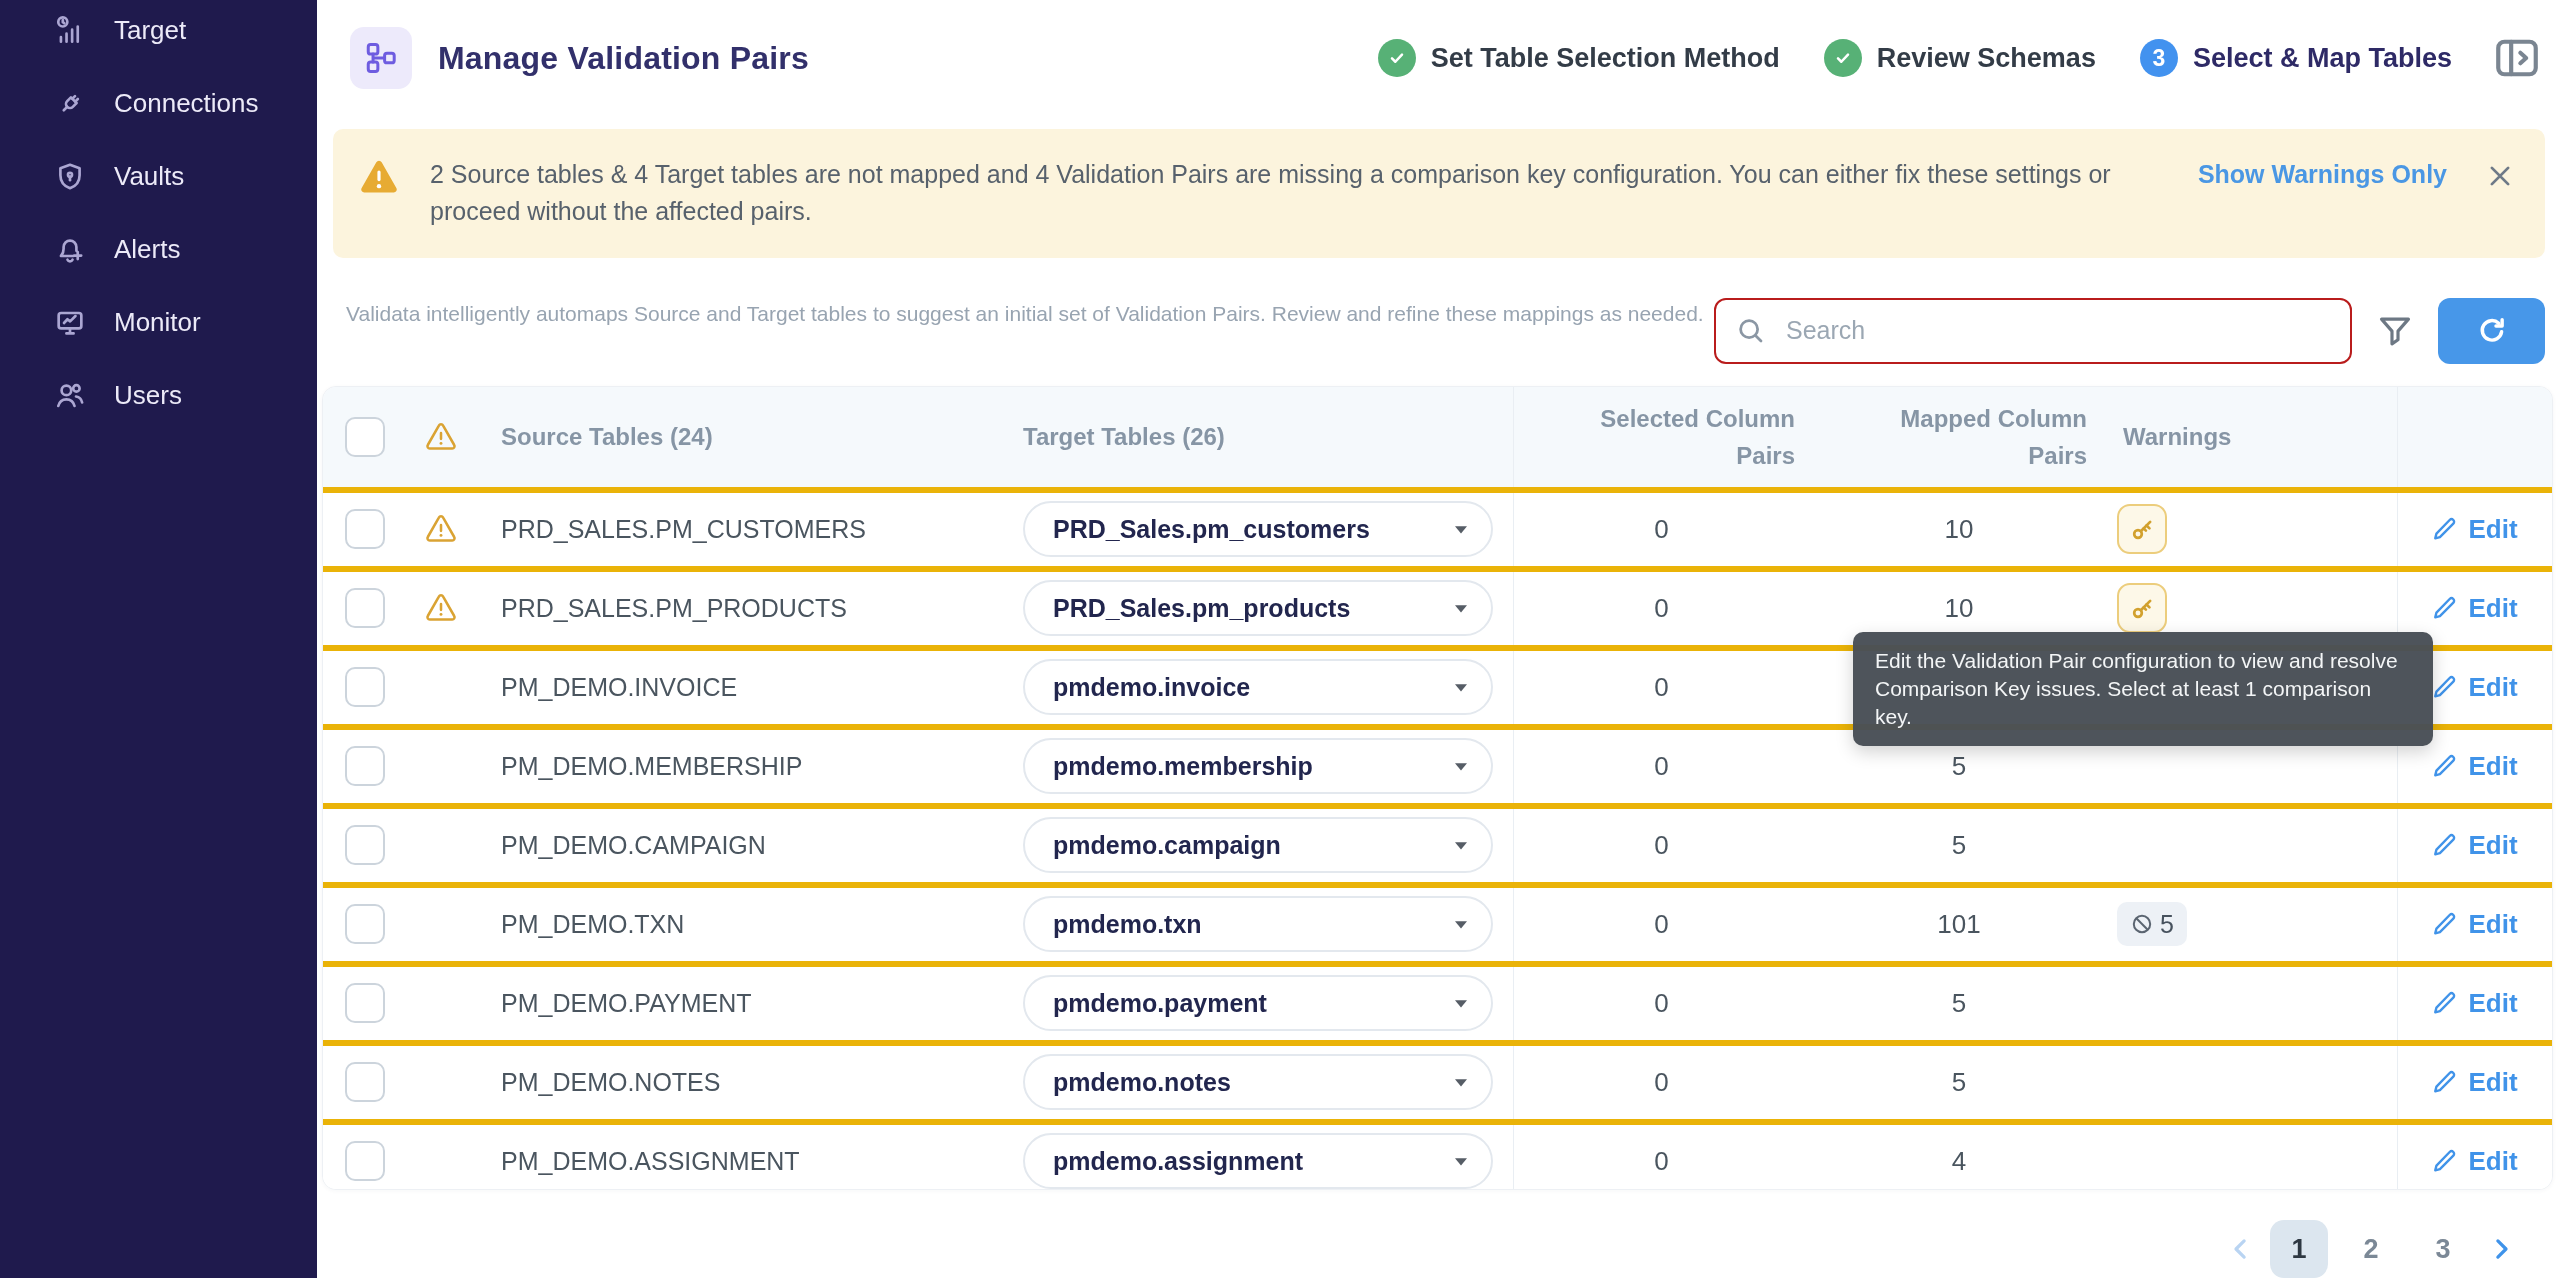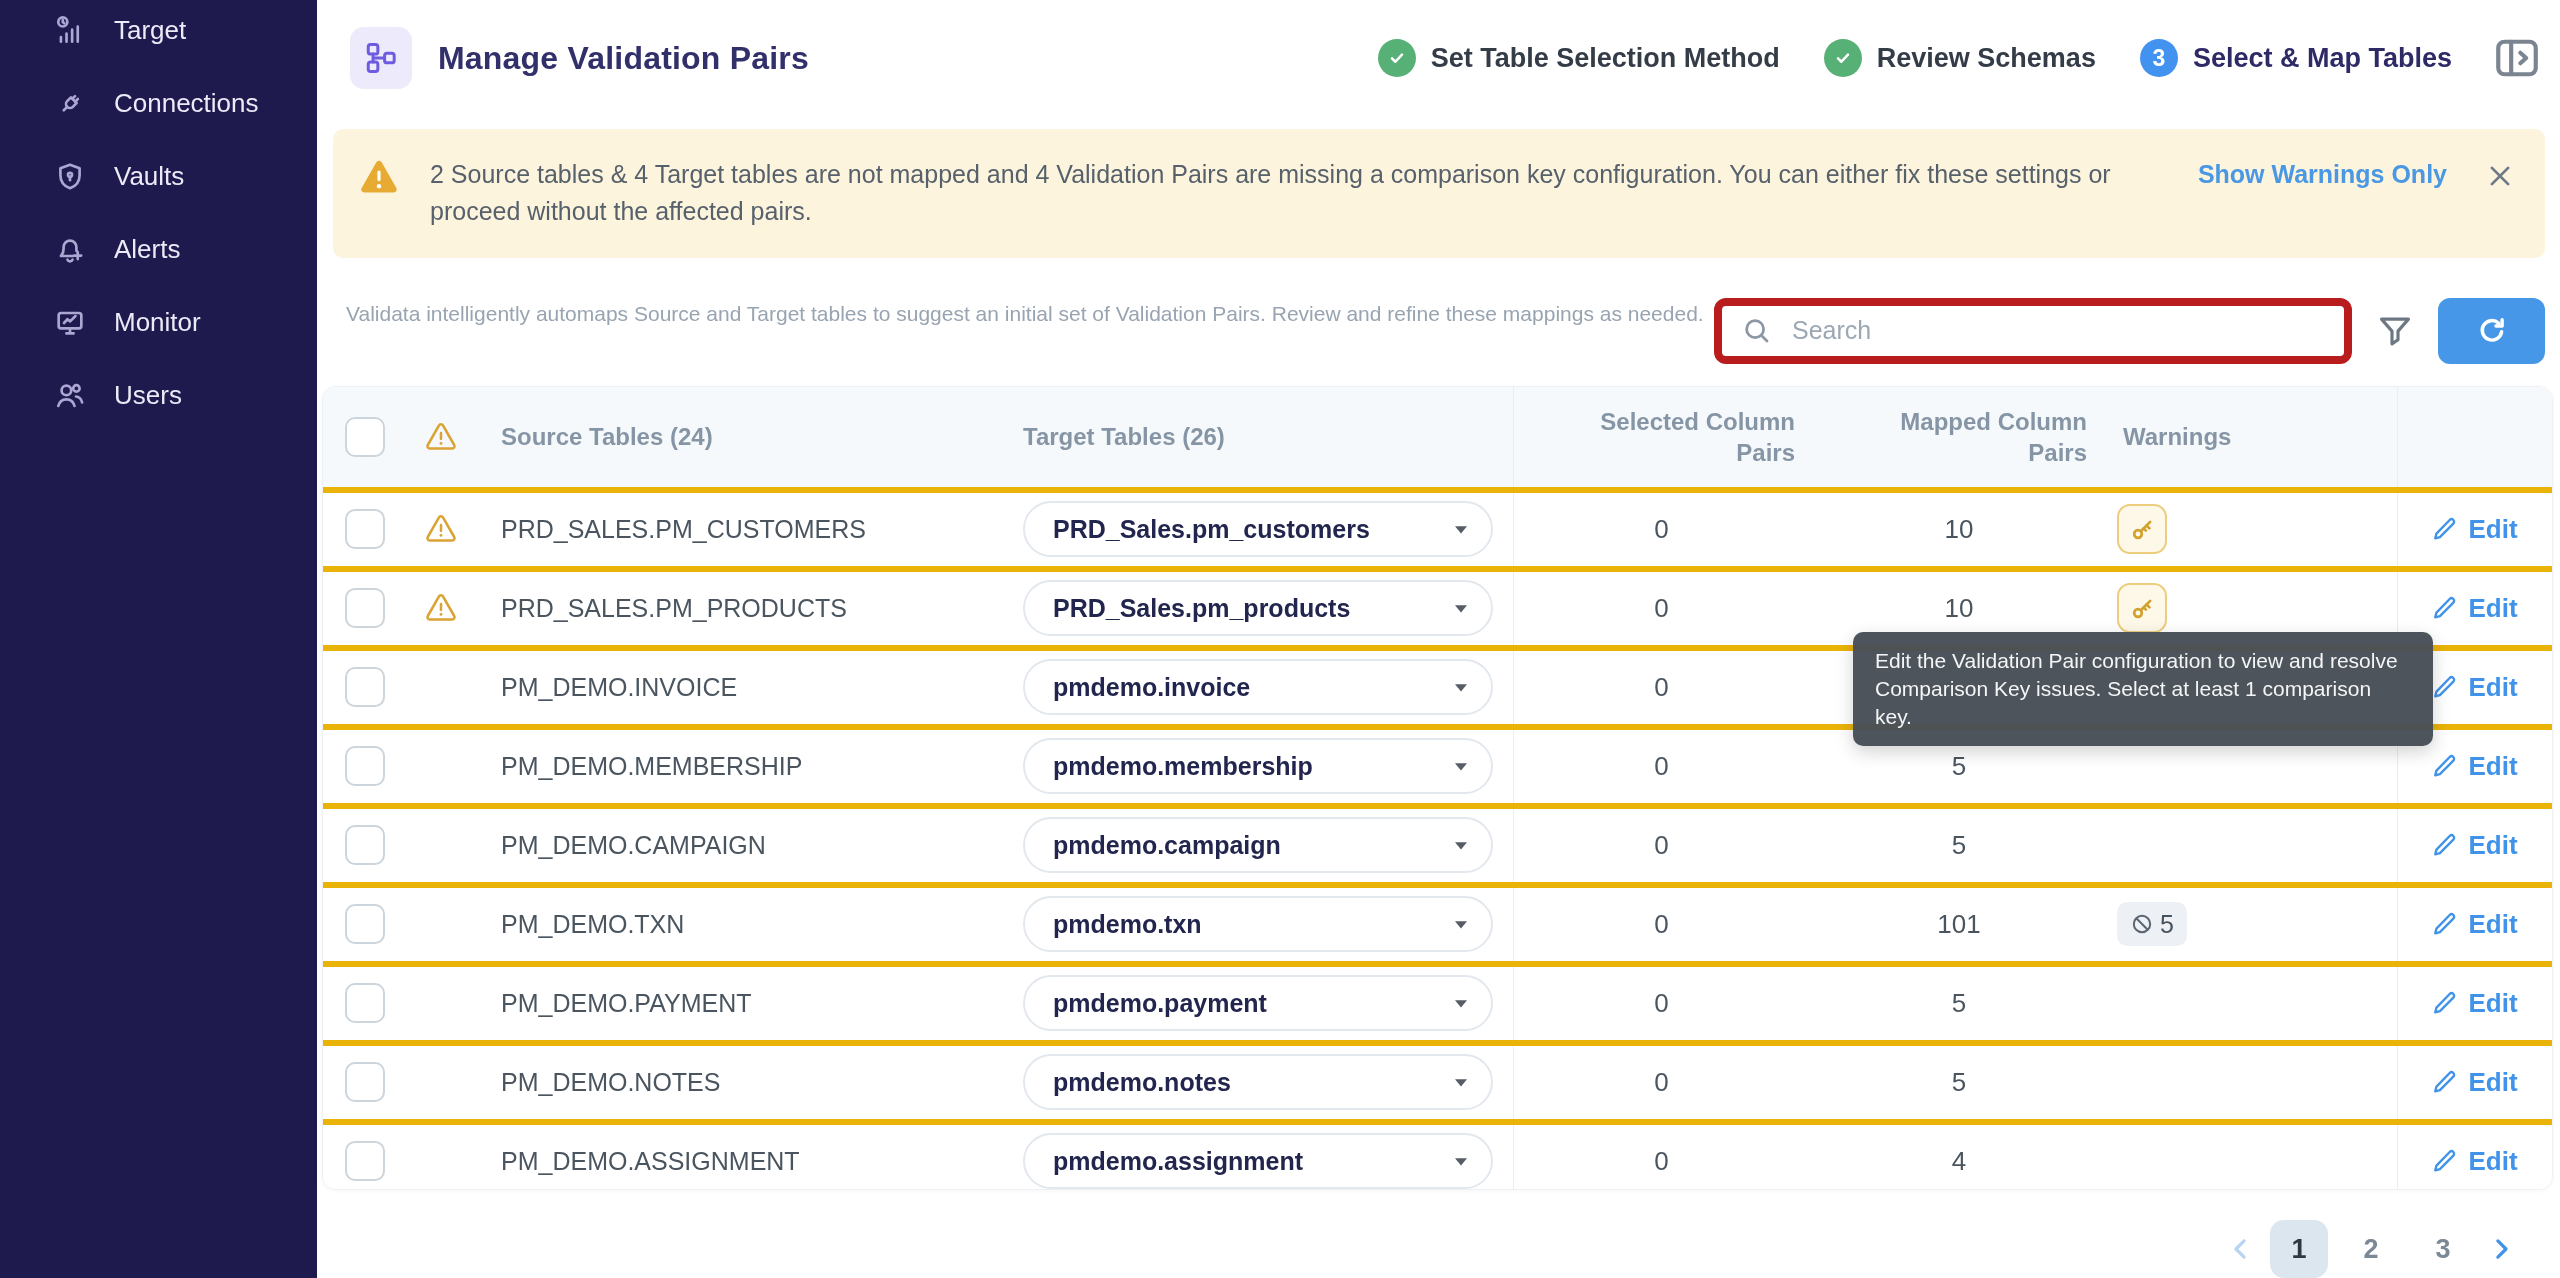--- a/index.html
+++ b/index.html
@@ -40,21 +40,21 @@
   .banner-tri{flex:0 0 auto;margin-top:3px;}
   .banner-text{margin-left:31px;font-size:25px;line-height:37px;color:#57616c;max-width:1755px;}
   .banner-action{margin-left:auto;font-size:25px;font-weight:600;color:#4a97e4;white-space:nowrap;margin-top:4px;cursor:pointer;}
   .banner-close{margin-left:38px;margin-top:5px;cursor:pointer;display:flex;}
   .banner-close svg{width:30px;height:30px;stroke:#6e7987;stroke-width:2.2;stroke-linecap:round;}
 
   
   .toolbar{display:flex;align-items:flex-start;padding:38px 15px 0 29px;}
   .desc{font-size:21px;line-height:36px;color:#98a4b1;max-width:1460px;}
   .controls{margin-left:auto;display:flex;align-items:center;gap:24px;padding-top:2px;}
-  .search{width:638px;height:66px;border:8px solid #b91c1c;border-radius:12px;display:flex;
+  .search{width:638px;height:66px;border:2px solid #b91c1c;border-radius:12px;display:flex;
           align-items:center;padding:0 20px;box-sizing:border-box;background:#fff;}
   .search svg{width:30px;height:30px;stroke:#8b97a4;fill:none;stroke-width:2.2;stroke-linecap:round;flex:0 0 auto;}
   .search input{border:0;outline:0;font-size:25px;color:#3a4551;margin-left:18px;width:100%;
                 font-family:inherit;background:transparent;}
   .search input::placeholder{color:#9ba7b3;}
   .filter-btn{cursor:pointer;display:flex;}
   .filter-btn svg{width:38px;height:38px;stroke:#6d7884;fill:none;stroke-width:2;stroke-linejoin:round;stroke-linecap:round;}
   .refresh-btn{width:107px;height:66px;border-radius:12px;background:#4797e9;display:flex;
                align-items:center;justify-content:center;cursor:pointer;border:none;}
   .refresh-btn svg{width:32px;height:32px;stroke:#fff;fill:none;stroke-width:2.6;stroke-linecap:round;stroke-linejoin:round;}
@@ -75,21 +75,21 @@
   .thead .c-source,.thead .c-target{font-size:24px;color:#8695a5;font-weight:600;}
   .c-target{padding-left:40px;}
   .dropdown{width:470px;height:56px;border:2px solid #e3e8ee;border-radius:28px;display:flex;align-items:center;
             justify-content:space-between;padding:0 22px 0 28px;box-sizing:border-box;font-size:25px;font-weight:600;
             color:#22264e;background:#fff;cursor:pointer;white-space:nowrap;}
   .c-selected,.c-edit{border-left:1px solid #e9eef3;}
   .trow .c-selected,.trow .c-mapped{justify-content:center;font-size:26px;color:#4a555f;}
   .thead .c-selected,.thead .c-mapped{justify-content:flex-end;font-size:24px;color:#8695a5;font-weight:600;}
   .thead .c-selected{padding-right:14px;}
   .thead .c-mapped{padding-right:22px;}
-  .th-wrap{display:inline-block;text-align:right;line-height:31px;}
+  .th-wrap{display:inline-block;text-align:right;line-height:37px;}
   .th-wrap.w1{width:200px;}
   .th-wrap.w2{width:190px;}
   .c-warnbadge{padding-left:8px;}
   .thead .c-warnbadge{padding-left:14px;font-size:24px;color:#8695a5;font-weight:600;}
   .key-badge{width:46px;height:46px;border:2px solid #eccd7c;background:#fdf8e8;border-radius:13px;
              display:flex;align-items:center;justify-content:center;flex:0 0 auto;}
   .key-badge svg{width:27px;height:27px;stroke:#d2a12e;fill:none;stroke-width:2.4;stroke-linecap:round;}
   .slash-badge{height:44px;border-radius:10px;background:#edf1f6;display:flex;align-items:center;gap:6px;
                padding:0 13px;font-size:25px;color:#47525e;}
   .slash-badge svg{width:24px;height:24px;stroke:#5b6571;fill:none;stroke-width:2;}

